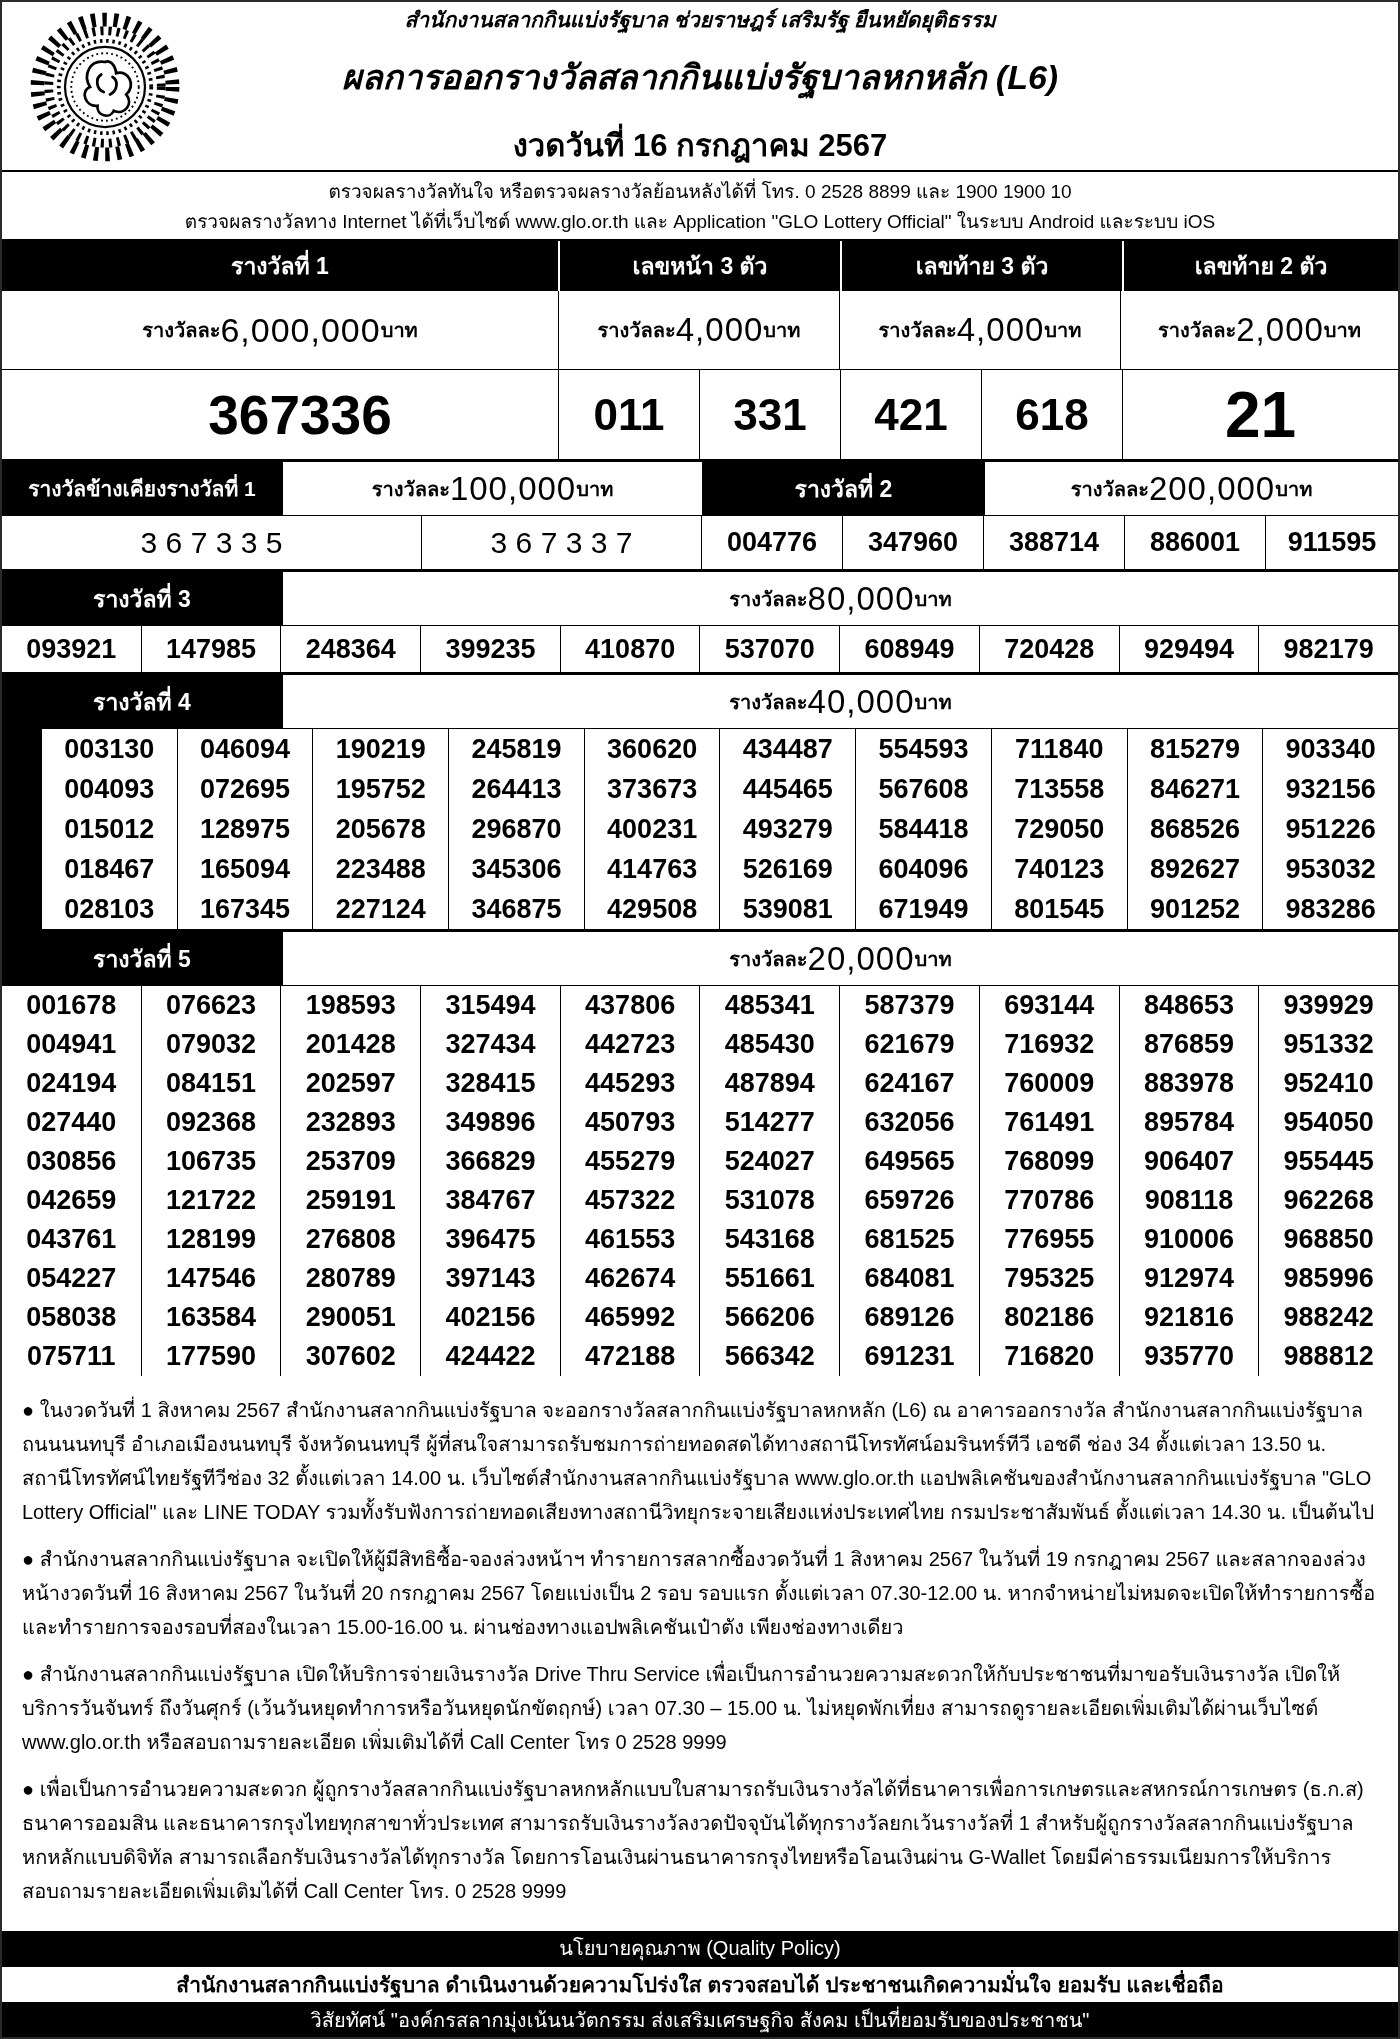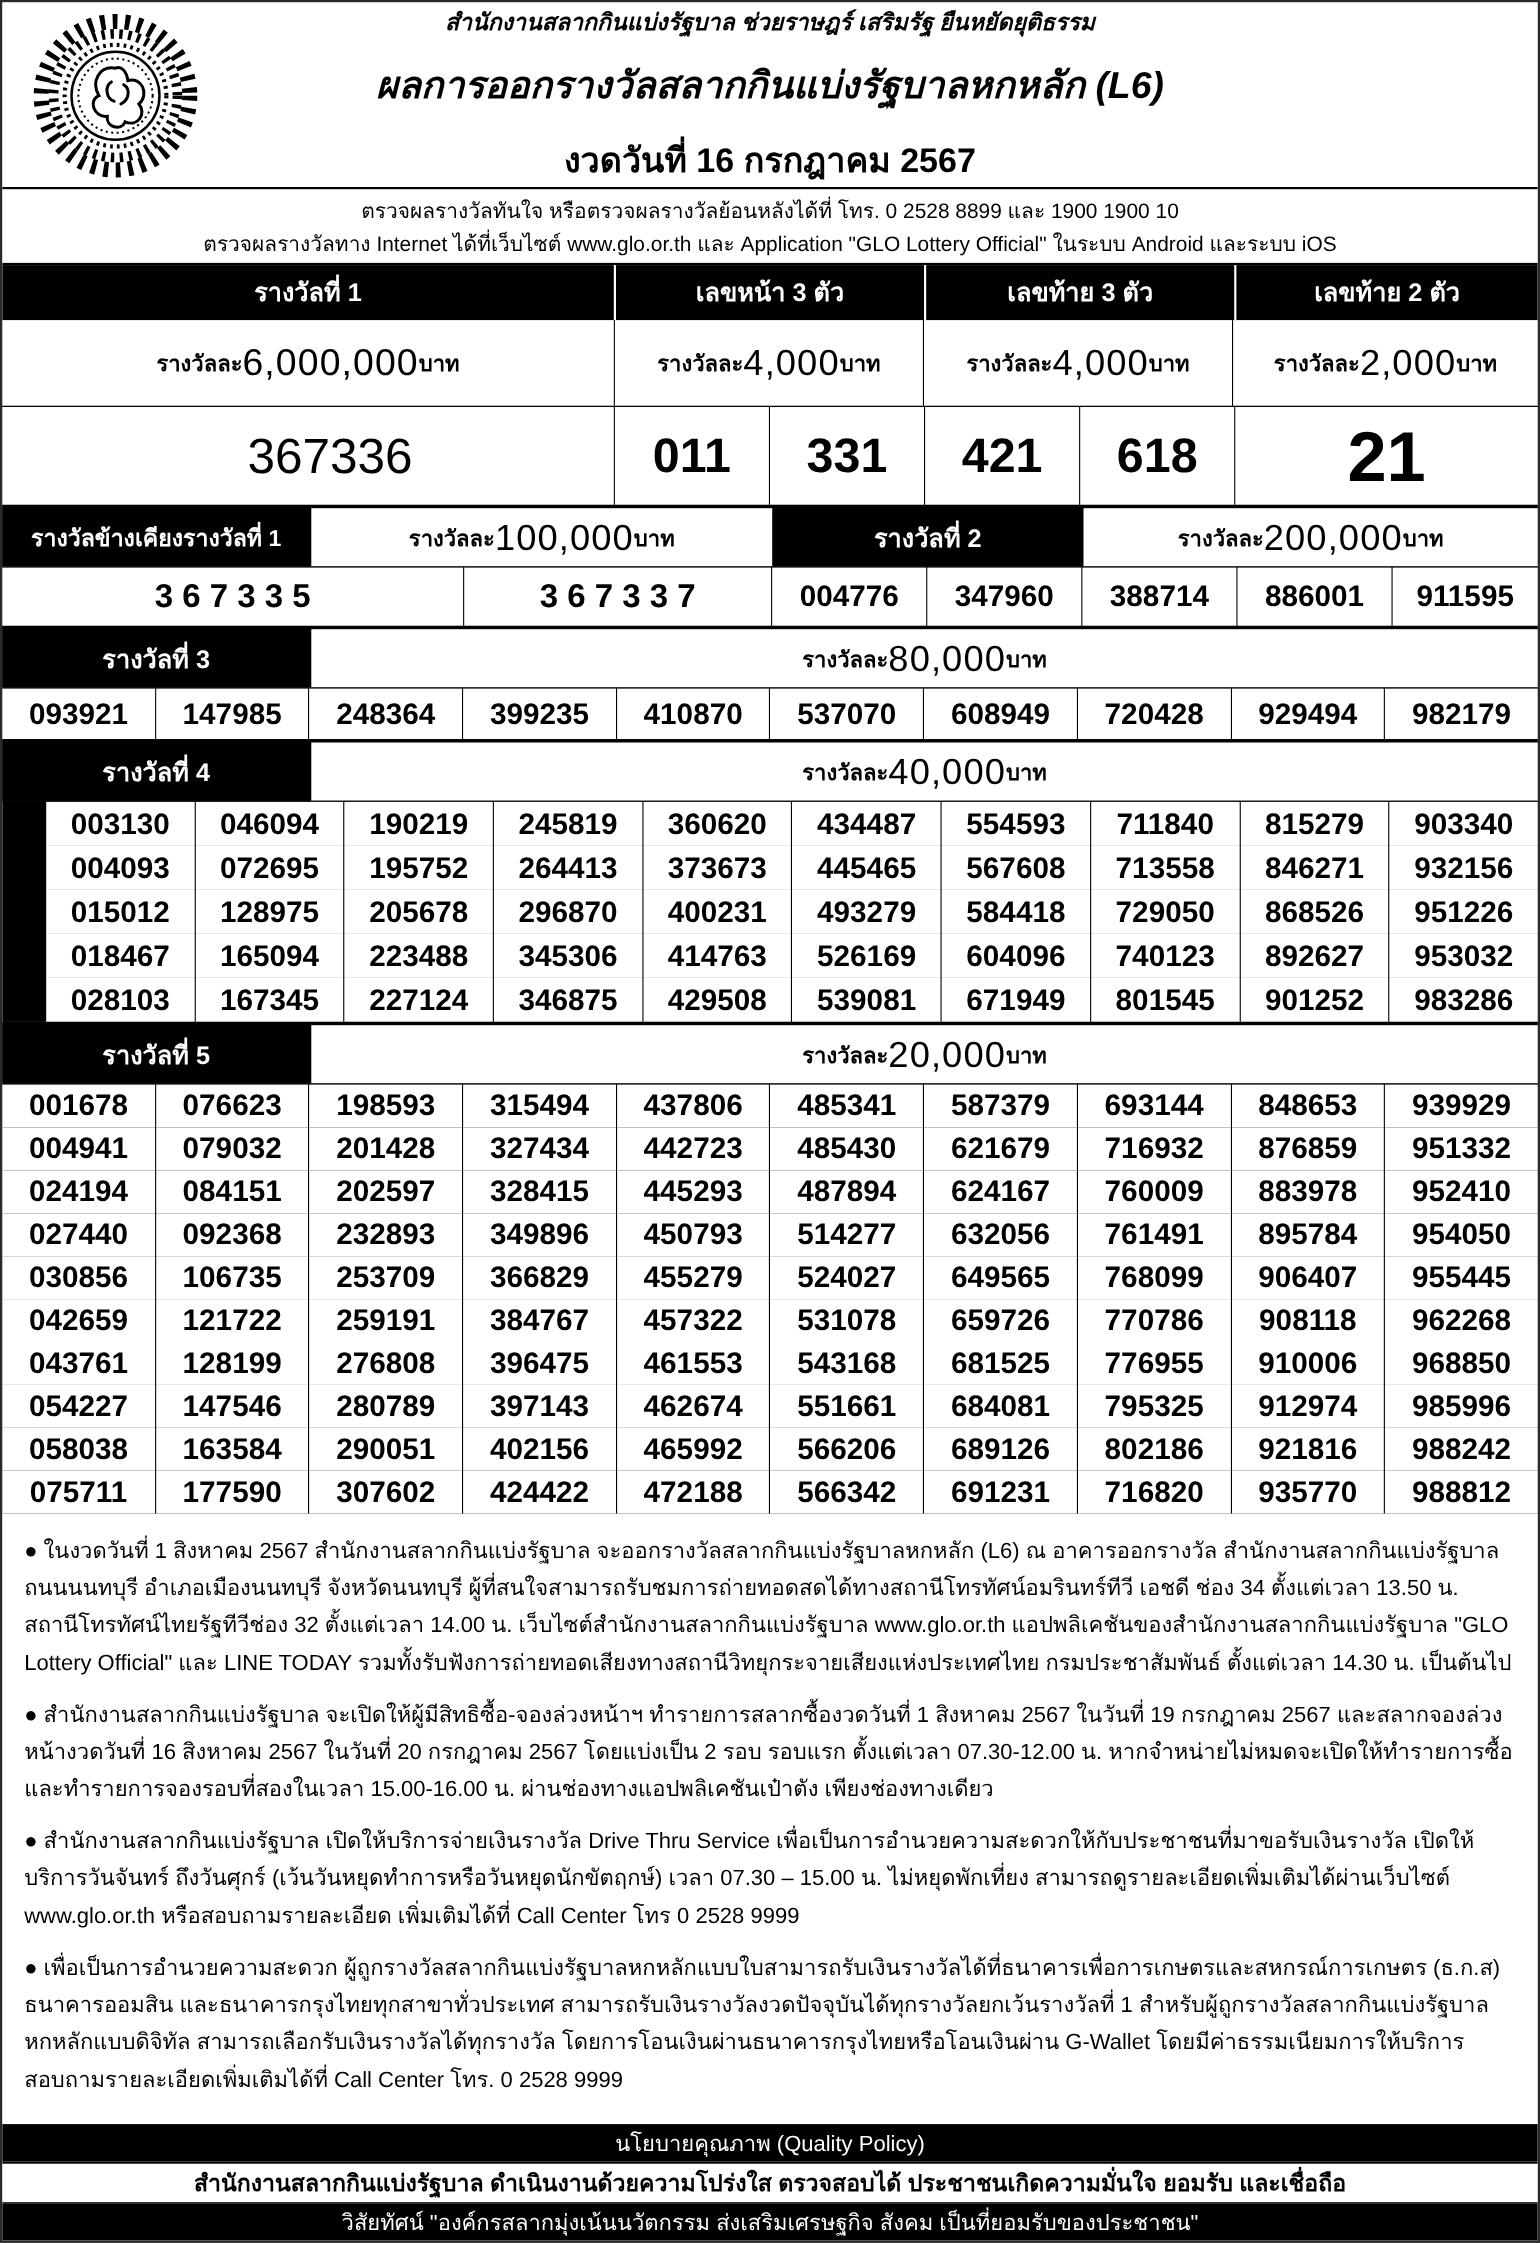--- a/index.html
+++ b/index.html
@@ -40,24 +40,24 @@
   .row-siden    { height:54px; border-top:1px solid #000; }
   .row-phead { height:56px; border-top:3px solid #000; }
   .row-pnum  { border-top:1px solid #000; }
   .p3g { grid-auto-rows:46px; }
   .p4g { grid-auto-rows:40px;padding-left:40px; }
   .p5g { grid-auto-rows:39px; }
   .acell { }
   .pfx { font-size:20px; font-weight:bold; }
   .amt { font-size:33px; font-weight:normal; letter-spacing:1px; }
   .amt-big { font-size:34px; }
-  .num1 { font-weight:normal; font-size:45px;padding-left:40px; }
+  .num1 { font-weight:bold; font-size:55px;padding-left:40px; }
   .num3 { font-weight:bold; font-size:44px; }
   .num2 { font-weight:bold; font-size:64px; }
-  .sidenum { font-weight:bold; font-size:30px; }
+  .sidenum { font-weight:normal; font-size:30px; }
   .ncell { background:#fff; display:flex; align-items:center; justify-content:center;
            font-weight:bold; font-size:27px; }
   
   .notes { flex:1; padding:10px 20px 0 20px; font-size:20px; line-height:34px; }
   .notes p { margin:7px 0 13px 0; }
   
   .qbar { flex:none; height:34px; background:#000; color:#fff; display:flex;
           align-items:center; justify-content:center; font-size:20px; }
   .qwhite { flex:none; height:38px; display:flex; align-items:center; justify-content:center;
             font-size:21px; font-weight:bold; border-top:2px solid #000; border-bottom:1px solid #000; }

